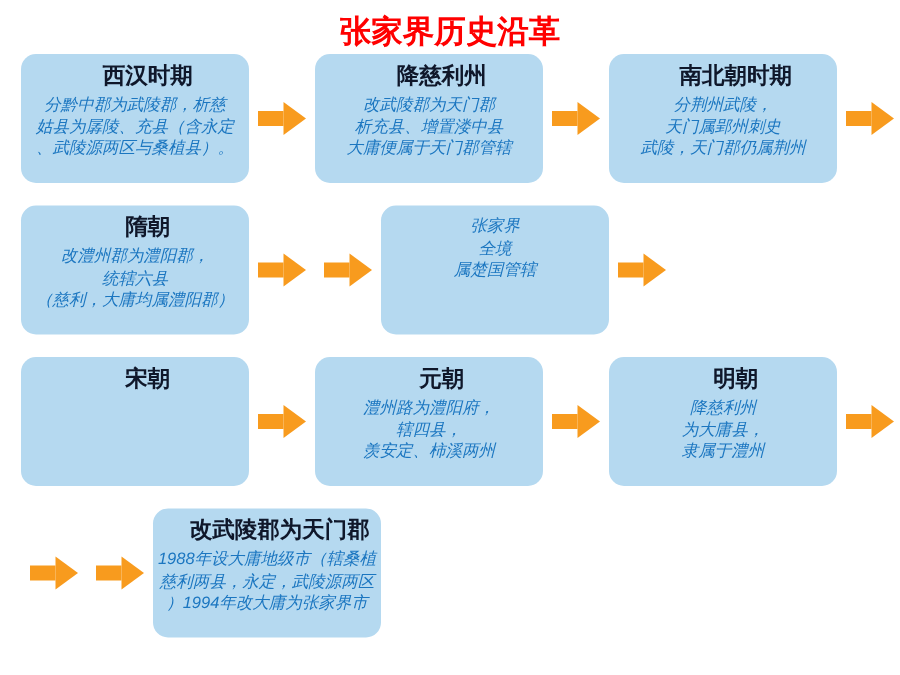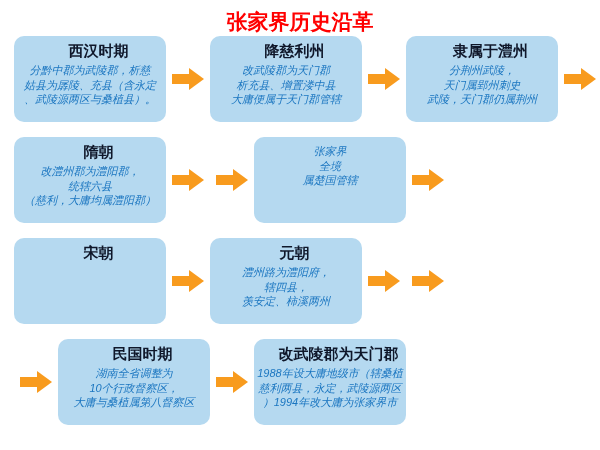--- a/index.html
+++ b/index.html
@@ -117,21 +117,21 @@
 析充县、增置溇中县
 大庸便属于天门郡管辖</div>
     </div>
     <div class="arrow-cell">
       <div class="arrow">
           <div class="bar"></div>
           <div class="head"></div>
         </div>
     </div>
     <div class="era-box">
-      <div class="box-title">隶属于澧州</div>
+      <div class="box-title">南北朝时期</div>
       <div class="box-body">分荆州武陵，
 天门属郢州刺史
 武陵，天门郡仍属荆州</div>
     </div>
     <div class="arrow-cell">
       <div class="arrow">
           <div class="bar"></div>
           <div class="head"></div>
         </div>
     </div>
@@ -184,40 +184,40 @@
       <div class="box-body">澧州路为澧阳府，
 辖四县，
 羡安定、柿溪两州</div>
     </div>
     <div class="arrow-cell">
       <div class="arrow">
           <div class="bar"></div>
           <div class="head"></div>
         </div>
     </div>
-    <div class="arrow-cell">
-      <div class="arrow">
-          <div class="bar"></div>
-          <div class="head"></div>
-        </div>
-    </div>
-  </div>
-
-  <div class="row">
-    <div class="arrow-cell">
-      <div class="arrow">
-          <div class="bar"></div>
-          <div class="head"></div>
-        </div>
-    </div>
-    <div class="era-box">
-      <div class="box-title">民国时期</div>
-      <div class="box-body">湖南全省调整为
-10个行政督察区，
-大庸与桑植属第八督察区</div>
+    <div class="era-box">
+      <div class="box-title">明朝</div>
+      <div class="box-body">降慈利州
+为大庸县，
+隶属于澧州</div>
+    </div>
+    <div class="arrow-cell">
+      <div class="arrow">
+          <div class="bar"></div>
+          <div class="head"></div>
+        </div>
+    </div>
+  </div>
+
+  <div class="row">
+    <div class="arrow-cell">
+      <div class="arrow">
+          <div class="bar"></div>
+          <div class="head"></div>
+        </div>
     </div>
     <div class="arrow-cell">
       <div class="arrow">
           <div class="bar"></div>
           <div class="head"></div>
         </div>
     </div>
     <div class="era-box">
       <div class="box-title">改武陵郡为天门郡</div>
       <div class="box-body">1988年设大庸地级市（辖桑植

